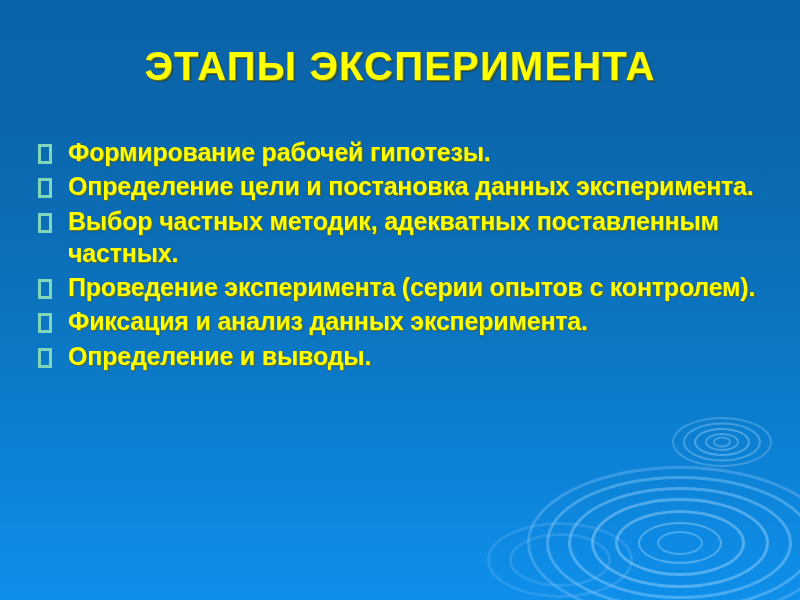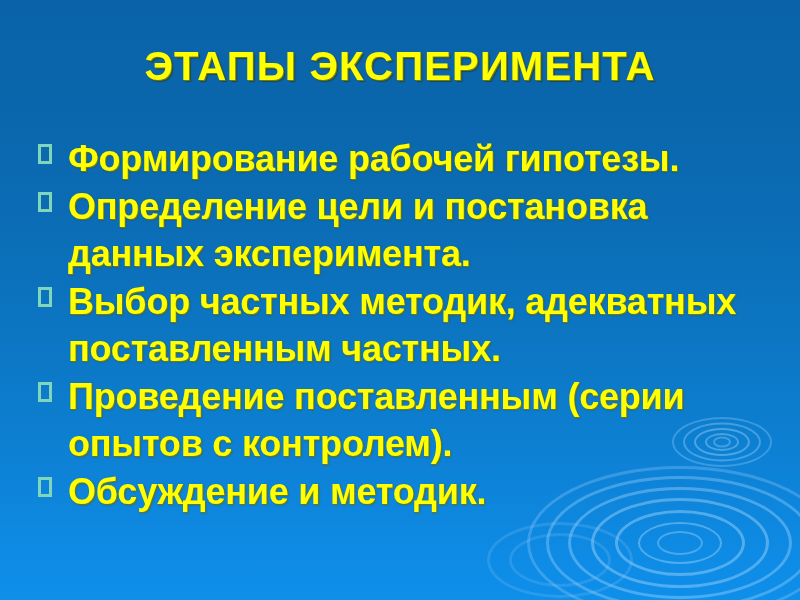--- a/index.html
+++ b/index.html
@@ -109,21 +109,21 @@
     height: 20px;
     margin-top: 8px;
     margin-right: 16px;
     box-sizing: border-box;
     border: 3px solid #7fd6bb;
     background: transparent;
   }
   .bullet-text {
     flex: 1 1 auto;
     color: #ffff00;
-    font-size: 36px;
+    font-size: 25px;
     font-weight: bold;
     line-height: 1.29;
     letter-spacing: -0.2px;
     text-shadow:
        1px 1px 0 #6e7a18,
        1px 1px 2px rgba(40,50,10,0.45);
   }
 </style>
 </head>
 <body>
@@ -171,24 +171,28 @@
       <span class="bullet-text">Определение цели и постановка данных эксперимента.</span>
     </li>
 
     <li class="bullet-row">
       <span class="bullet-marker"></span>
       <span class="bullet-text">Выбор частных методик, адекватных поставленным частных.</span>
     </li>
 
     <li class="bullet-row">
       <span class="bullet-marker"></span>
-      <span class="bullet-text">Проведение поставленным (серии опытов с контролем).</span>
+      <span class="bullet-text">Проведение эксперимента (серии опытов с контролем).</span>
     </li>
-
 
     <li class="bullet-row">
       <span class="bullet-marker"></span>
-      <span class="bullet-text">Обсуждение  и методик.</span>
+      <span class="bullet-text">Фиксация и анализ данных эксперимента.</span>
+    </li>
+
+    <li class="bullet-row">
+      <span class="bullet-marker"></span>
+      <span class="bullet-text">Определение  и выводы.</span>
     </li>
 
   </ul>
 
 </div>
 
 </body></html>

